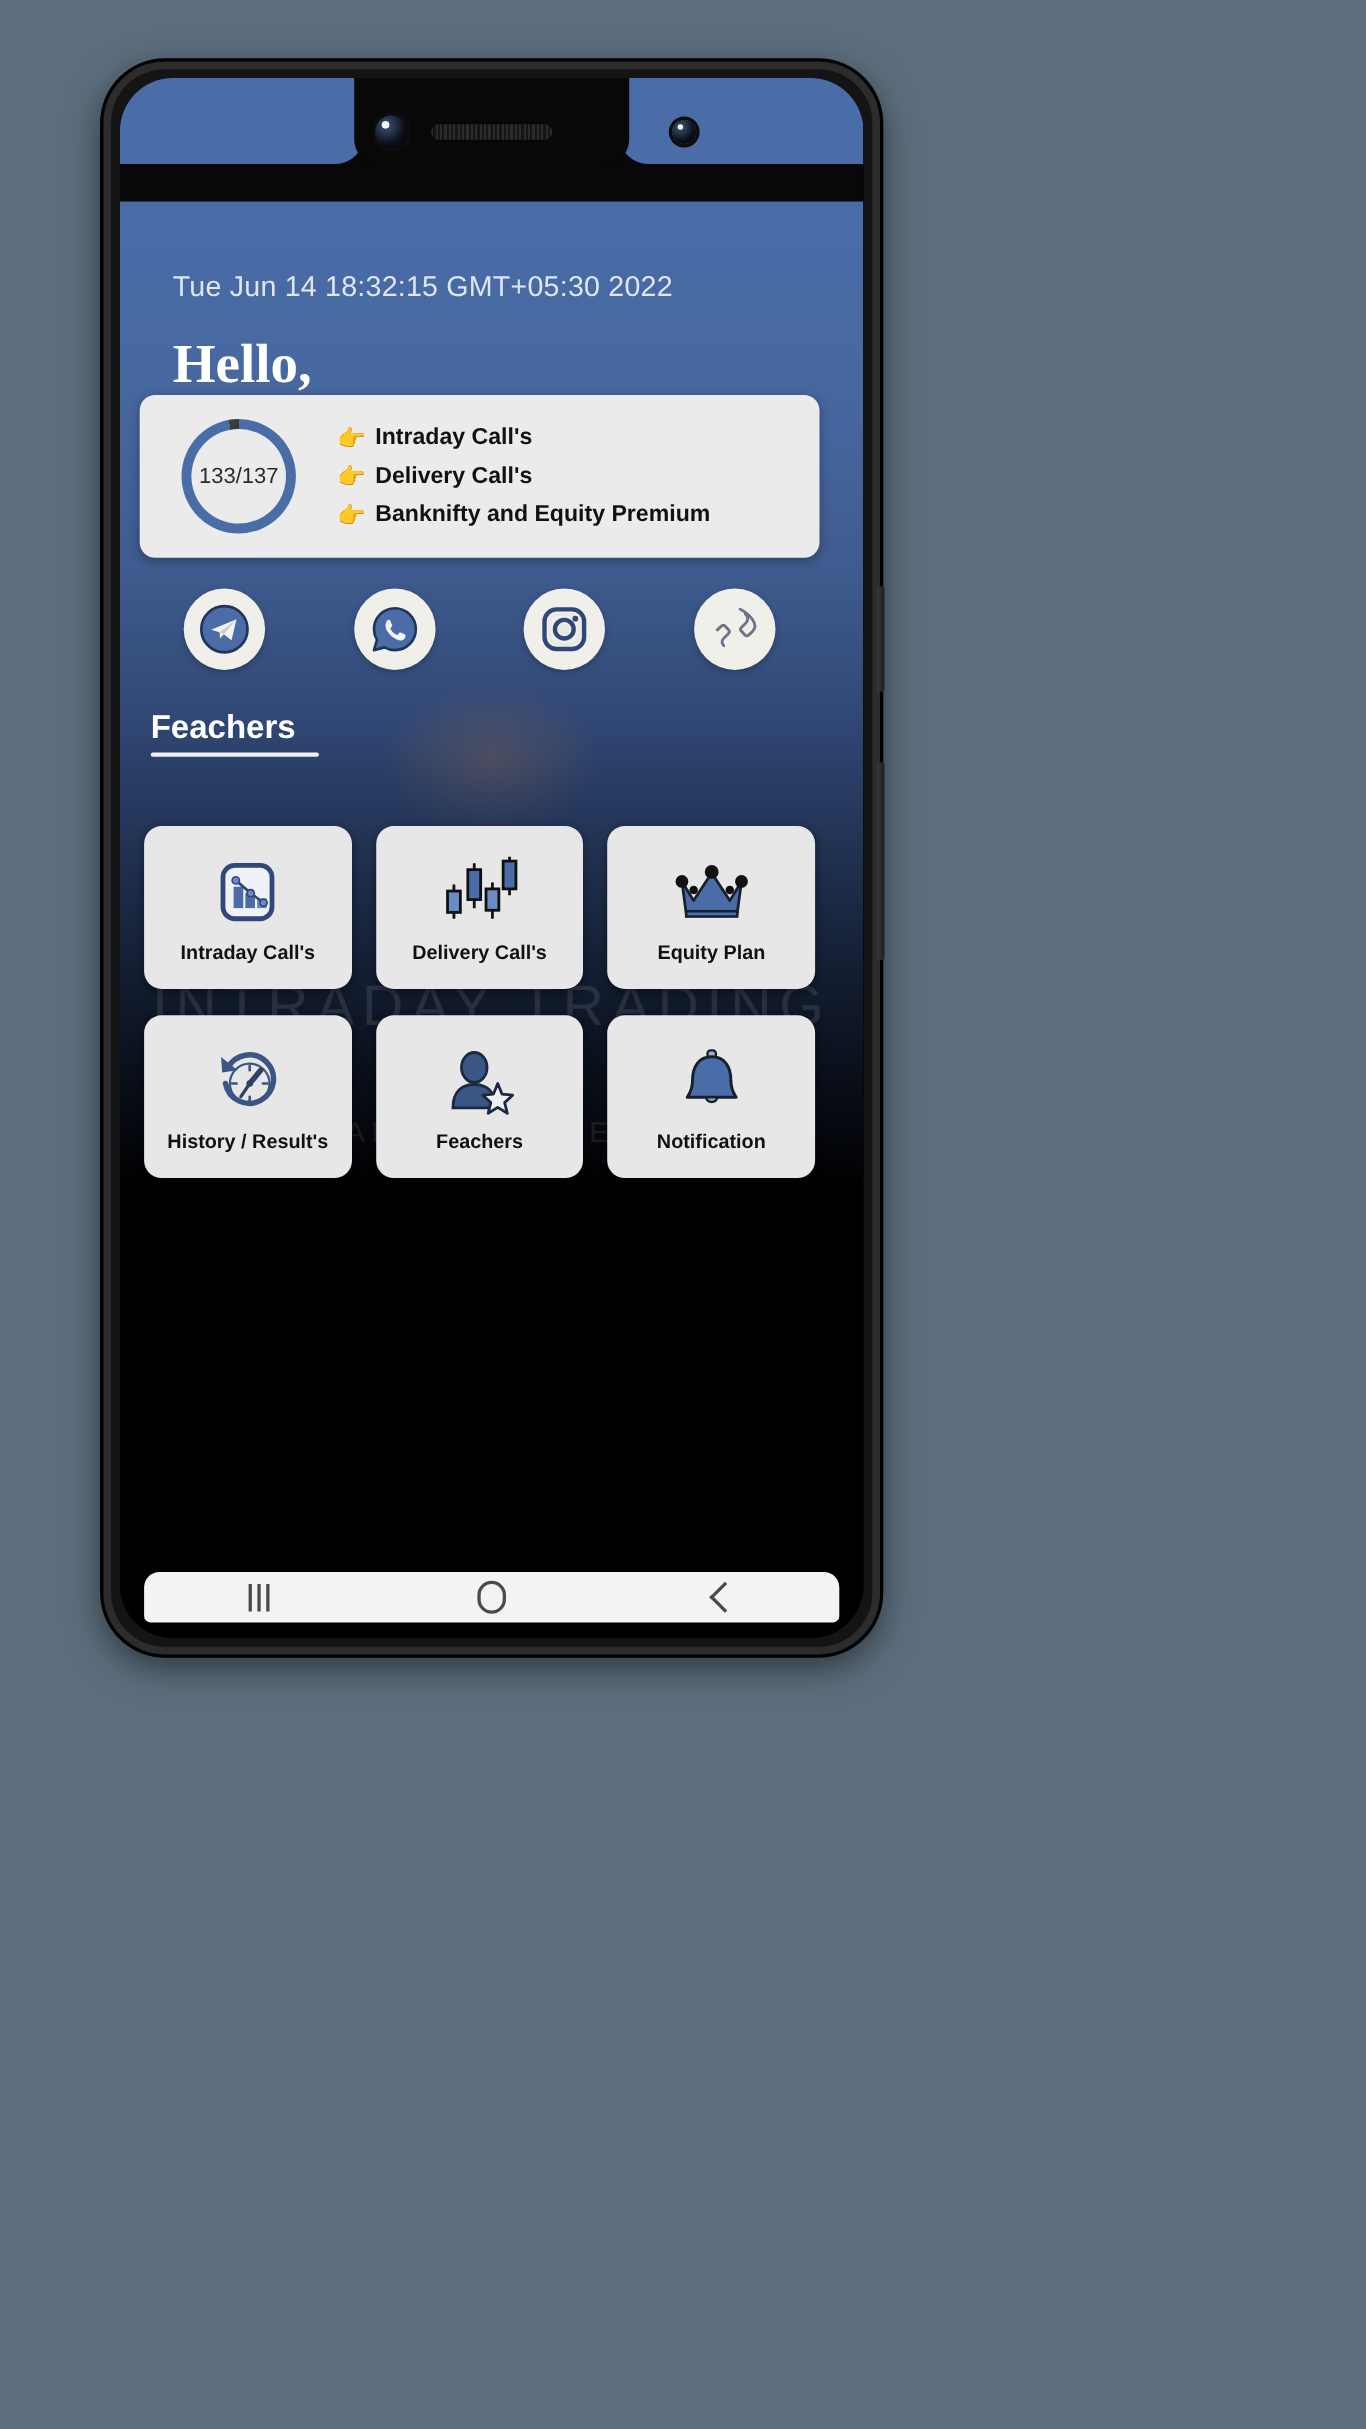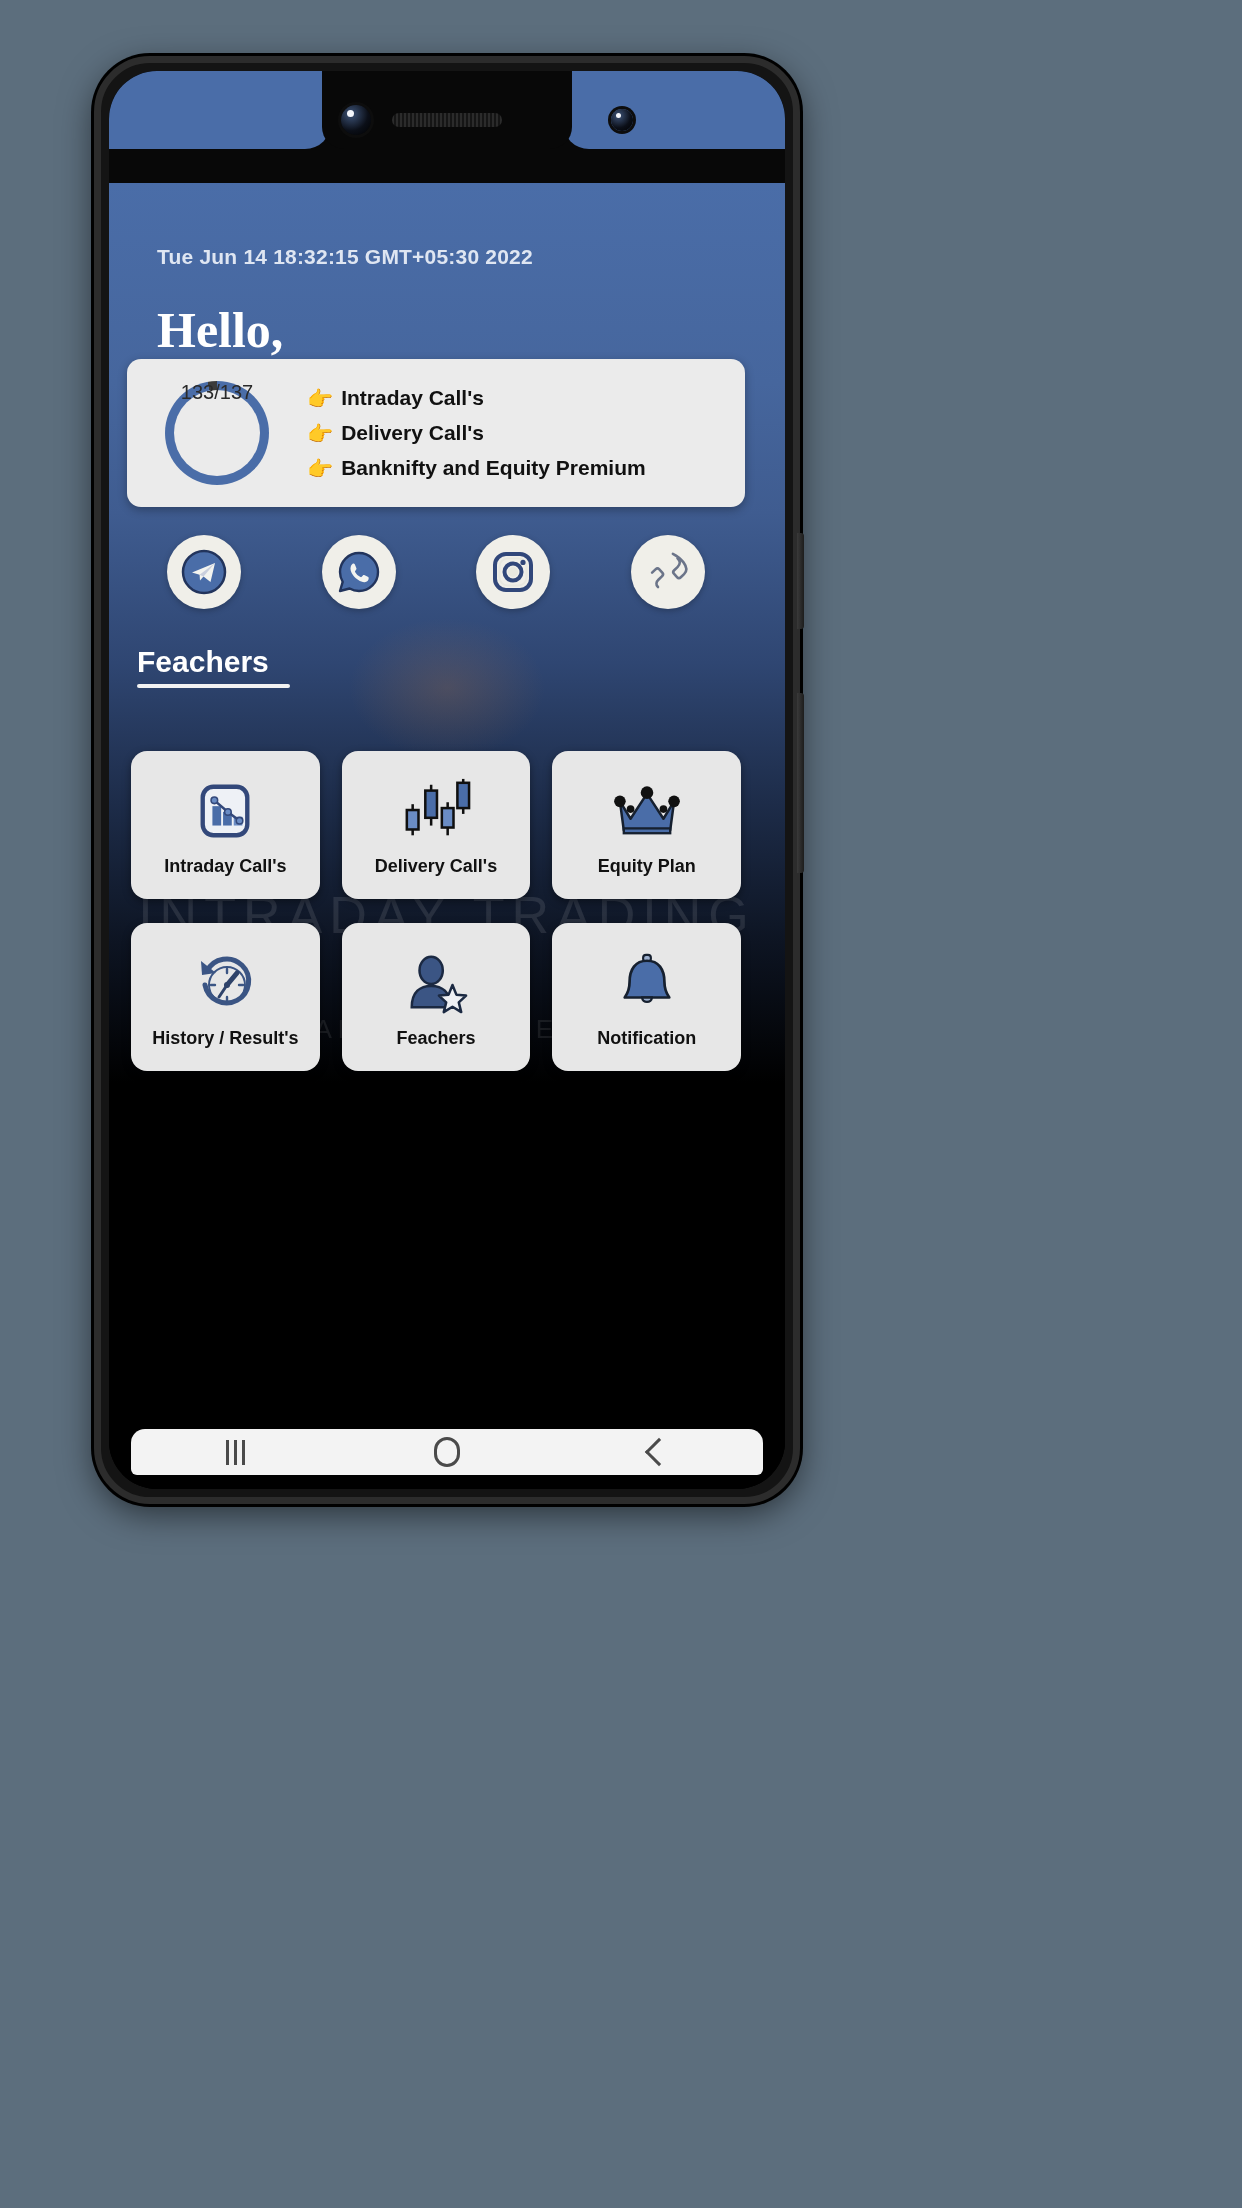--- a/index.html
+++ b/index.html
@@ -178,22 +178,22 @@
     width: 210px; height: 150px;
     background: radial-gradient(ellipse at 50% 50%, rgba(190,120,60,.22), rgba(190,120,60,0) 66%);
     z-index: 0;
   }
 
   .datetime {
     position: absolute;
     left: 48px;
     top: 62px;
     color: #dfe6f2;
-    font-size: 21px;
-    font-weight: 700;
+    font-size: 26px;
+    font-weight: 400;
     letter-spacing: .2px;
     z-index: 2;
   }
   .hello {
     position: absolute;
     left: 48px;
     top: 118px;
     color: #ffffff;
     font-size: 50px;
     font-weight: 700;
@@ -221,21 +221,21 @@
     align-items: center;
     justify-content: center;
   }
   .ring {
     position: relative;
     width: 104px; height: 104px;
     border-radius: 50%;
     background:
       conic-gradient(#4a6da8 0deg 350deg, #3b3b3b 350deg 360deg);
     display: flex;
-    align-items: flex-start;
+    align-items: center;
     justify-content: center;
   }
   .ring::after {
     content: "";
     position: absolute;
     inset: 9px;
     border-radius: 50%;
     background: #ebebeb;
   }
   .ring-label {

